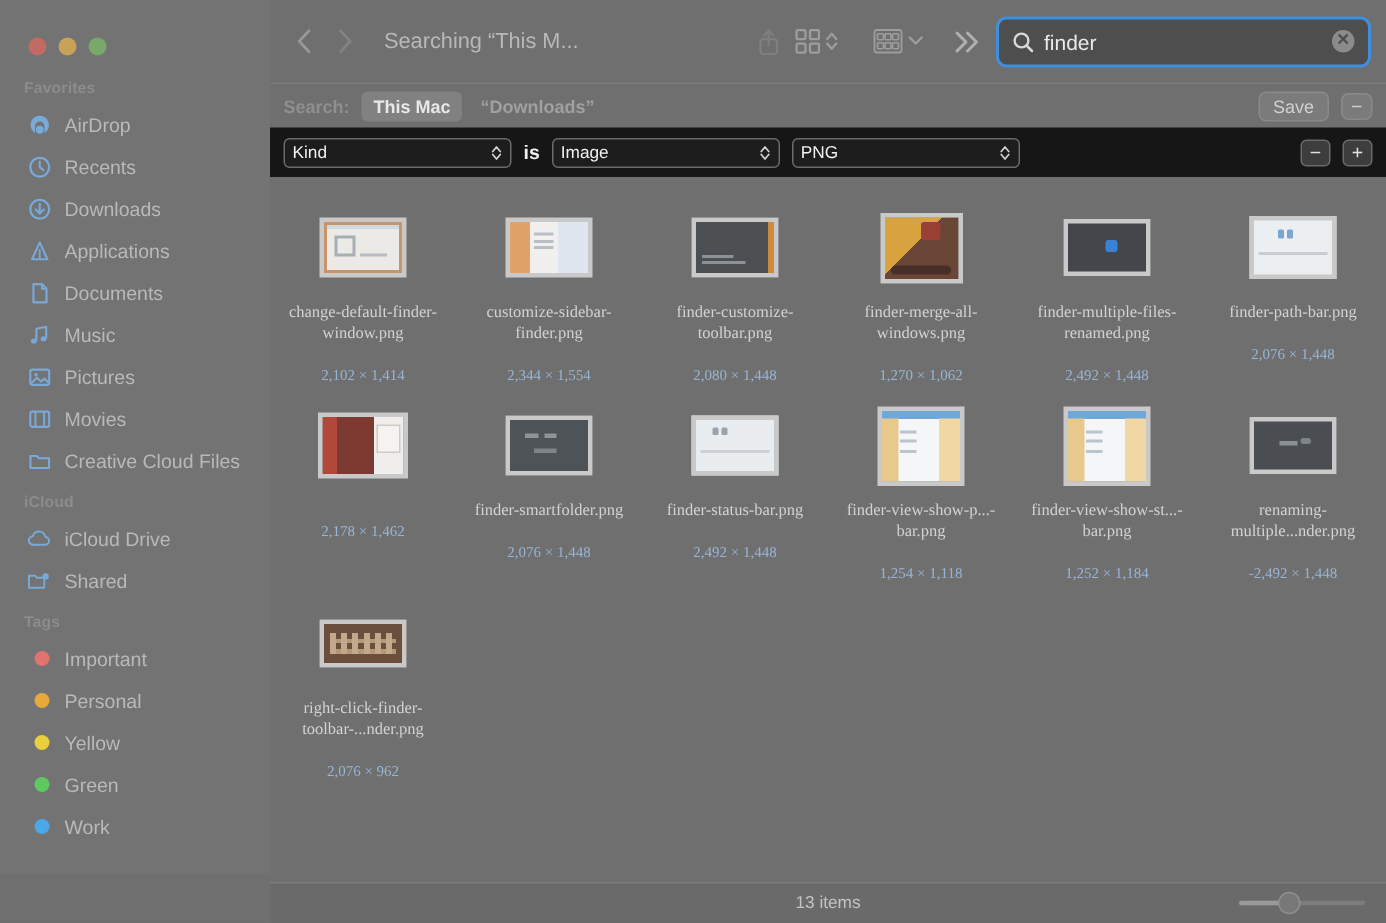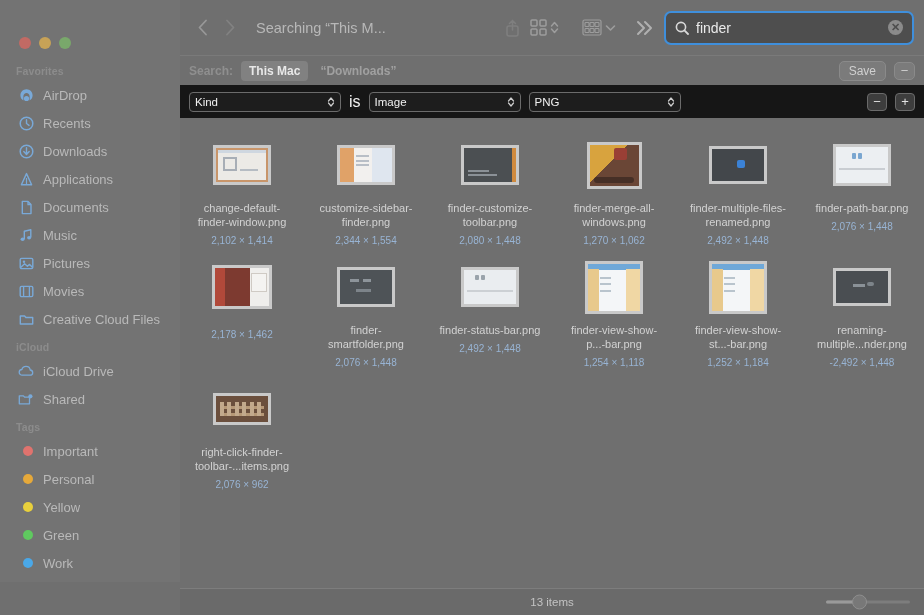--- a/index.html
+++ b/index.html
@@ -15,21 +15,21 @@
     display: flex;
     background: #6f6f6f;
   }
 
   
   .sidebar {
     width: 180px; height: 582px;
     background: #737373;
     flex-shrink: 0;
     position: relative;
-    padding-top: 12px;
+    padding-top: 0;
   }
   .traffic {
     display: flex; align-items: center;
     gap: 8px;
     padding: 17px 0 0 19px;
     height: 45px;
   }
   .tl { width: 12px; height: 12px; border-radius: 50%; display:block; }
   .tl.red { background: #c26a64; }
   .tl.yellow { background: #c7a257; }
@@ -184,21 +184,21 @@
   }
   .select .sv { flex: 1; white-space: nowrap; overflow: hidden; }
   .select .arrows {
     display: flex; flex-direction: column;
     font-size: 7px; line-height: 6px; color: #cfcfcf;
     margin-left: 4px;
   }
   .sel-kind { width: 152px; }
   .sel-image { width: 152px; }
   .sel-png { width: 152px; }
-  .is-label { color: #f0f0f0; font-size: 16px; font-weight: normal; }
+  .is-label { color: #f0f0f0; font-size: 13px; font-weight: bold; }
   .crit-spacer { flex: 1; }
   .darkbtn {
     width: 20px; height: 18px;
     background: #3d3d3d;
     border: 1px solid #6a6a6a;
     border-radius: 4px;
     display: flex; align-items: center; justify-content: center;
     color: #e2e2e2; font-size: 13px; line-height: 1;
   }
 
@@ -209,20 +209,21 @@
     padding: 14px 0 0 0;
   }
   .grid {
     display: grid;
     grid-template-columns: repeat(6, 1fr);
     row-gap: 4px;
   }
   .fileitem {
     display: flex; flex-direction: column; align-items: center;
     padding: 6px 4px 4px 4px;
+    font-family: Liberation Serif, serif;
   }
   .thumb-box {
     width: 66px; height: 54px;
     display: flex; align-items: center; justify-content: center;
     margin-bottom: 9px;
   }
   .thumb {
     border: 3px solid #c9c9c9;
     background: #a8a8a8;
     position: relative;
@@ -233,21 +234,21 @@
     color: #d2d2d2;
     text-align: center;
     line-height: 14px;
     max-width: 105px;
     word-break: break-word;
   }
   .fdim {
     font-size: 10px;
     color: #98b4d4;
     text-align: right;
-    margin-top: 6px;
+    margin-top: 16px;
   }
 
   
   .statusbar {
     height: 27px;
     background: #6a6a6a;
     border-top: 1px solid #7d7d7d;
     display: flex; align-items: center; justify-content: center;
     position: relative;
   }
@@ -663,21 +664,21 @@
             </div>
             <div class="fname">renaming-multiple...nder.png</div>
             <div class="fdim">-2,492 × 1,448</div>
           </div>
           <div class="fileitem">
             <div class="thumb-box">
               <div class="thumb" style="width: 58px; height: 32px;;background:#6b4f3d;">
                 <span style="position:absolute;left:8%;top:22%;right:8%;bottom:22%;background:repeating-linear-gradient(90deg,#d8c0a0 0 9%,transparent 9% 17%),repeating-linear-gradient(0deg,#c9ab86 0 22%,transparent 22% 50%);opacity:.8;"></span>
               </div>
             </div>
-            <div class="fname">right-click-finder-toolbar-...items.png</div>
+            <div class="fname">right-click-finder-toolbar-...nder.png</div>
             <div class="fdim">2,076 × 962</div>
           </div>
         </div>
     </div>
 
     <div class="statusbar">
       <span class="status-text">13 items</span>
       <span class="zoomslider">
         <span class="slider-track"></span>
         <span class="slider-fill"></span>

